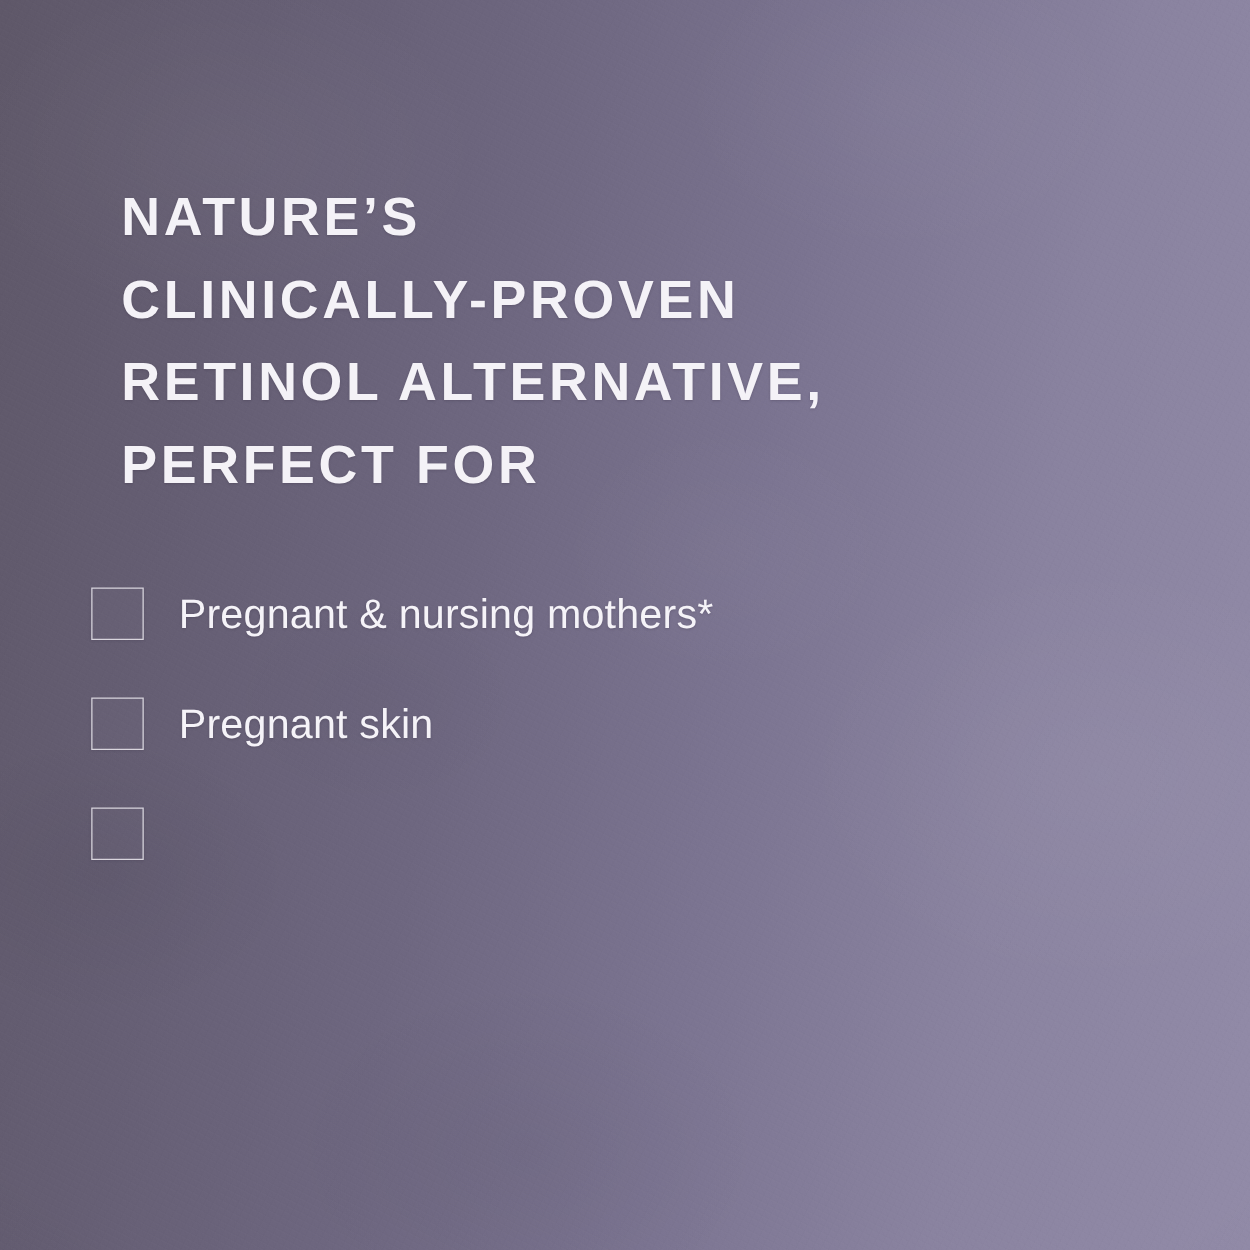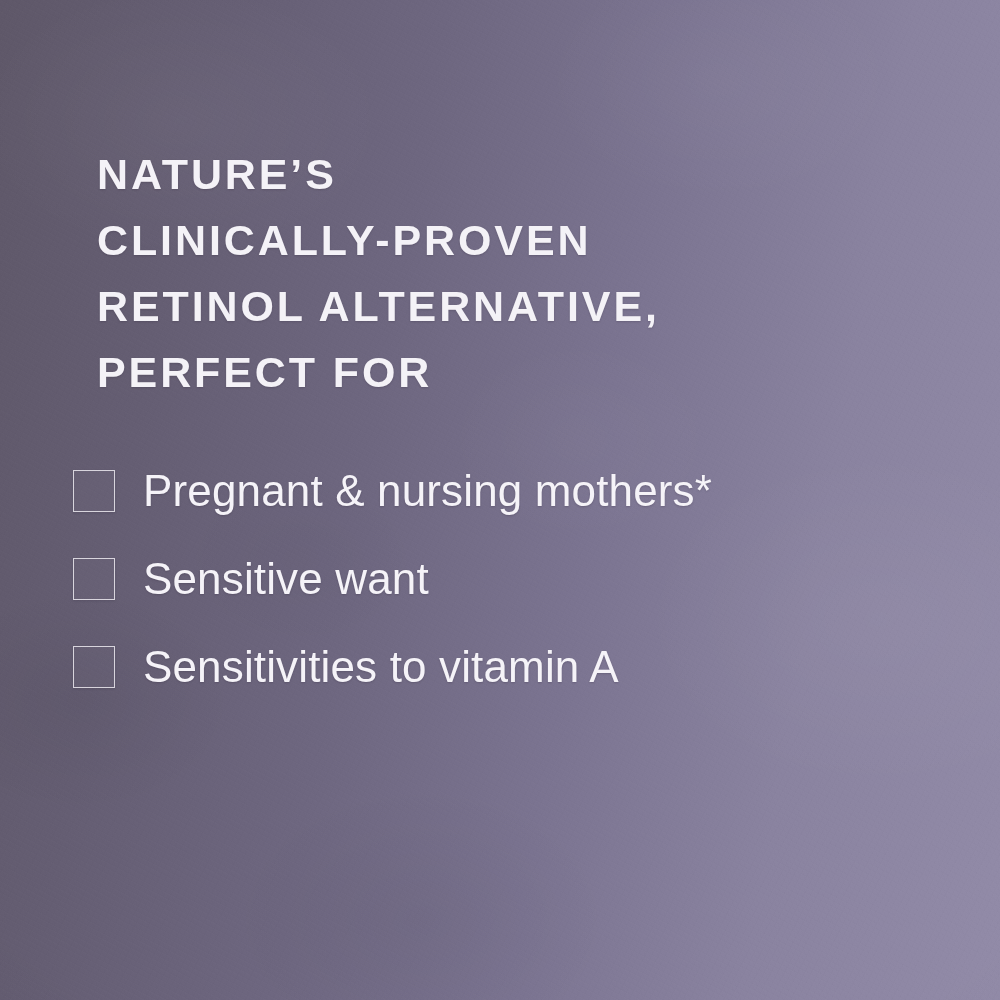--- a/index.html
+++ b/index.html
@@ -110,21 +110,21 @@
     height: 42px;
     margin-top: 4px;
     border: 1.6px solid rgba(245,242,248,0.80);
     background: rgba(255,255,255,0.025);
     box-shadow: 0 1px 2px rgba(40,34,52,0.16);
   }
 
   .check-label {
     margin-left: 28px;
     color: #f5f3f8;
-    font-size: 44px;
+    font-size: 33px;
     font-weight: 300;
     line-height: 50px;
     letter-spacing: 0.15px;
     max-width: 800px;
     text-shadow: 0 1px 2px rgba(40,34,52,0.22);
   }
 
   
   .row-1 { margin-bottom: 38px; }
   .row-2 { margin-bottom: 38px; }
@@ -148,24 +148,23 @@
 
     <div class="checklist">
 
       <div class="check-item row-1">
         <span class="checkbox"></span>
         <span class="check-label">Pregnant &amp; nursing mothers*</span>
       </div>
 
       <div class="check-item row-2">
         <span class="checkbox"></span>
-        <span class="check-label">Sensitive want</span>
+        <span class="check-label">Pregnant skin</span>
       </div>
 
       <div class="check-item row-3">
         <span class="checkbox"></span>
-        <span class="check-label">Sensitivities to vitamin A</span>
       </div>
 
 
     </div>
   </div>
 </div>
 
 </body></html>

